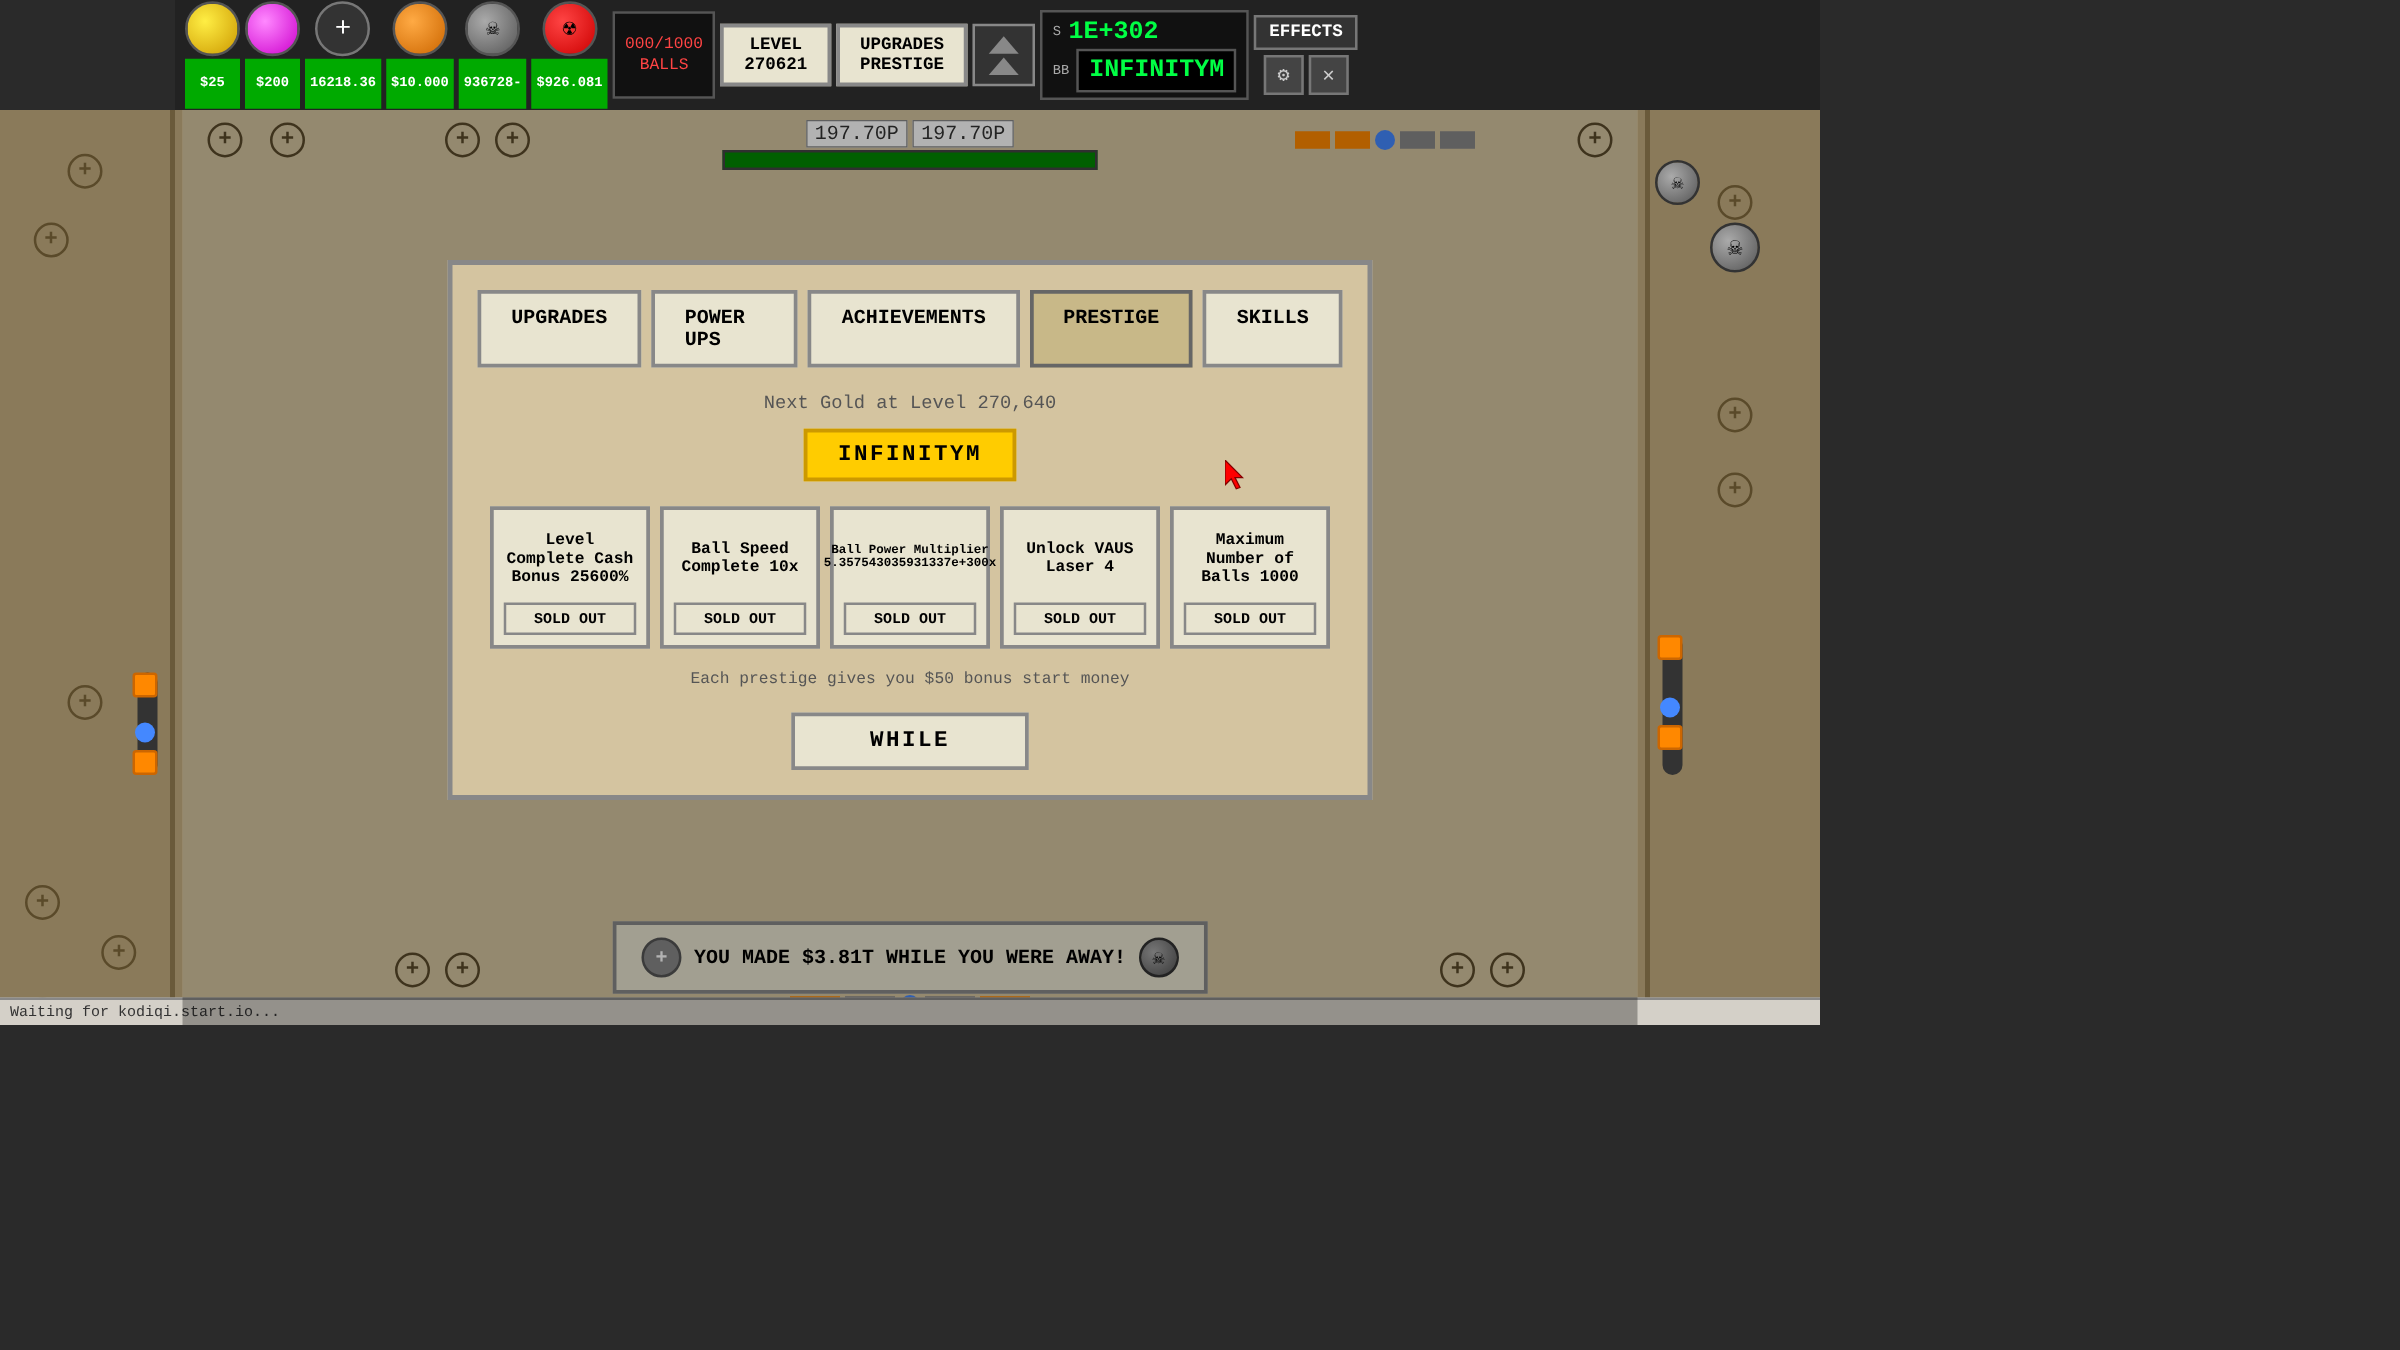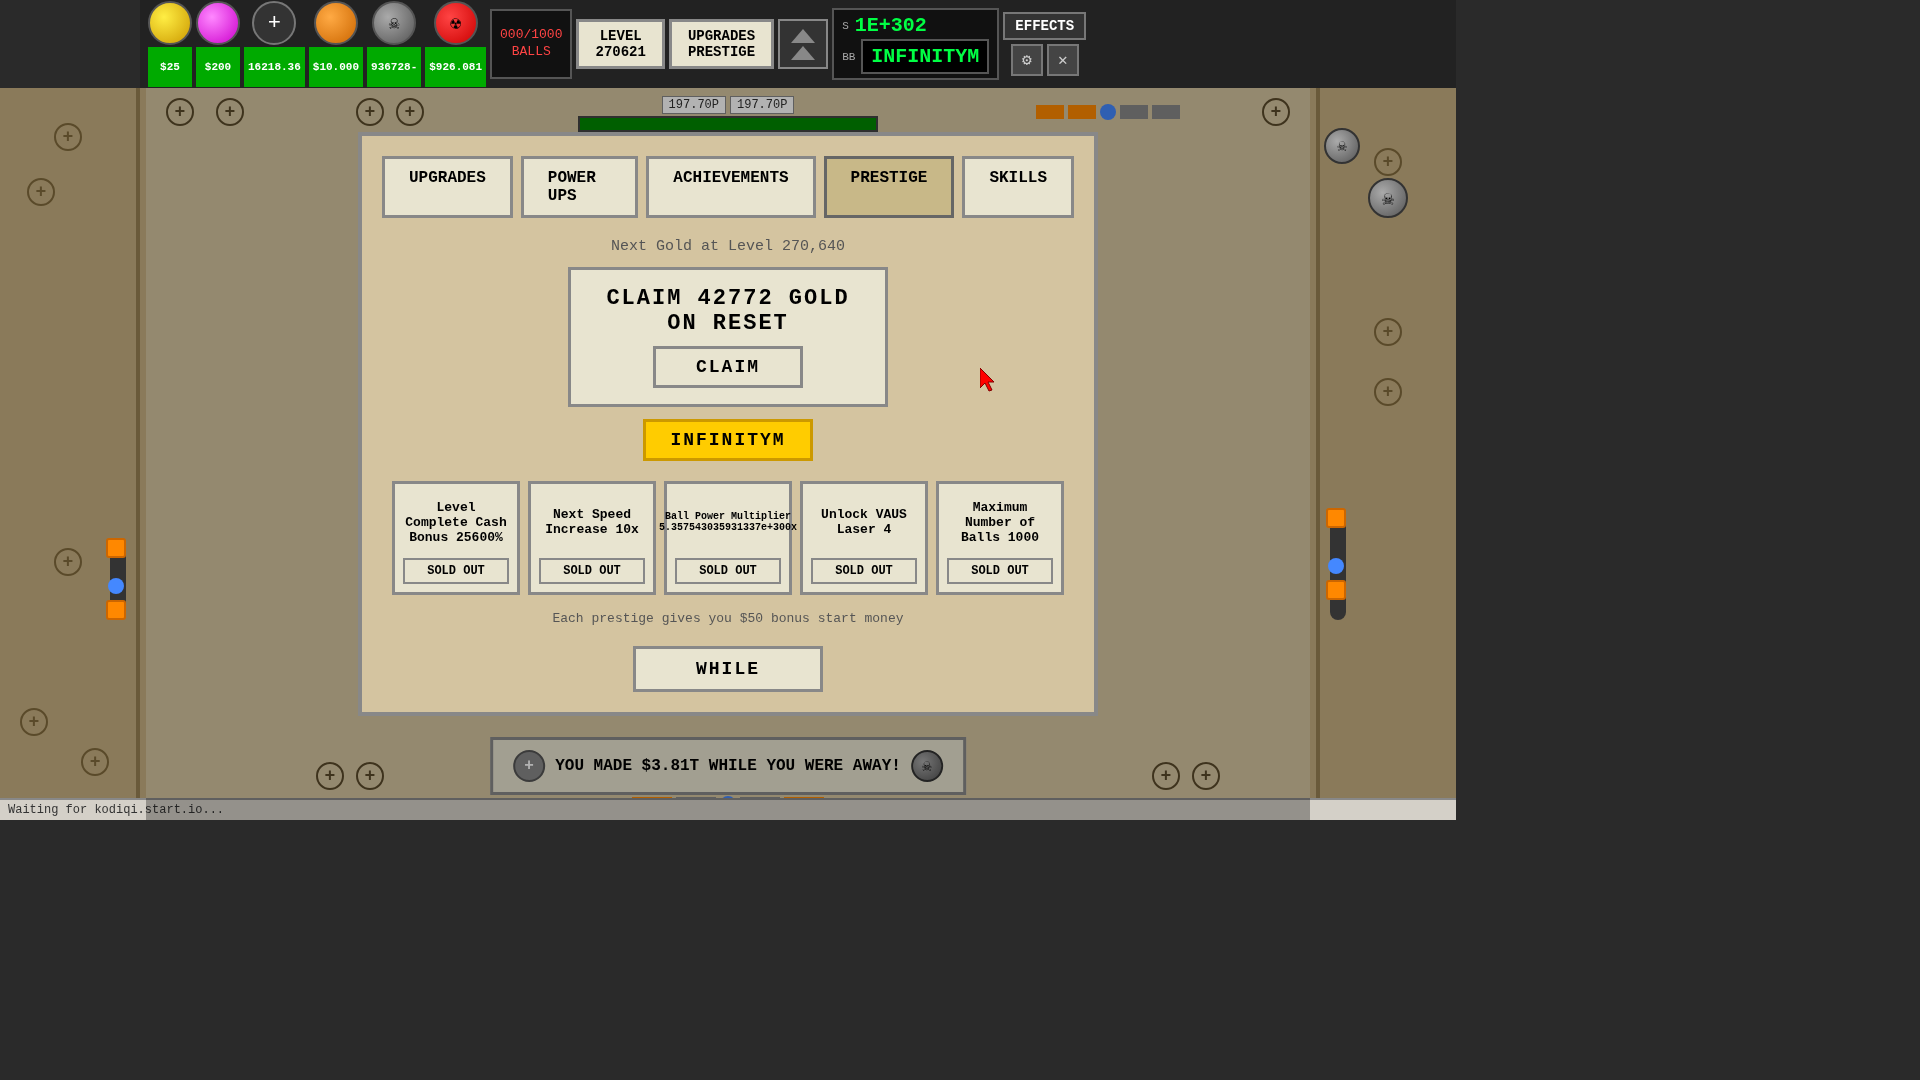--- a/index.html
+++ b/index.html
@@ -226,21 +226,21 @@
       transform: translateX(-50%);
       display: flex;
       flex-direction: column;
       align-items: center;
       gap: 2px;
     }
 
     .health-values {
       display: flex;
       gap: 4px;
-      font-size: 12px;
+      font-size: 16px;
       color: #333;
     }
 
     .health-val {
       background: #fff;
       border: 1px solid #888;
       padding: 1px 6px;
     }
 
     .health-bar {
@@ -684,34 +684,30 @@
           <div class="modal-tab">UPGRADES</div>
           <div class="modal-tab">POWER UPS</div>
           <div class="modal-tab">ACHIEVEMENTS</div>
           <div class="modal-tab active">PRESTIGE</div>
           <div class="modal-tab">SKILLS</div>
         </div>
 
         <div class="prestige-content">
           <div class="next-gold-text">Next Gold at Level 270,640</div>
 
-          <div class="claim-box">
-            <div class="claim-title">CLAIM 42772 GOLD ON RESET</div>
-            <button class="claim-btn">CLAIM</button>
-          </div>
 
           <div class="infinitym-badge">INFINITYM</div>
 
           <div class="prestige-upgrades">
             <div class="upgrade-card">
               <div class="upgrade-name">Level Complete Cash Bonus 25600%</div>
               <div class="upgrade-sold">SOLD OUT</div>
             </div>
             <div class="upgrade-card">
-              <div class="upgrade-name">Next Speed Increase 10x</div>
+              <div class="upgrade-name">Ball Speed Complete 10x</div>
               <div class="upgrade-sold">SOLD OUT</div>
             </div>
             <div class="upgrade-card">
               <div class="upgrade-name" style="font-size:10px;">Ball Power Multiplier<br>5.357543035931337e+300x</div>
               <div class="upgrade-sold">SOLD OUT</div>
             </div>
             <div class="upgrade-card">
               <div class="upgrade-name">Unlock VAUS Laser 4</div>
               <div class="upgrade-sold">SOLD OUT</div>
             </div>

